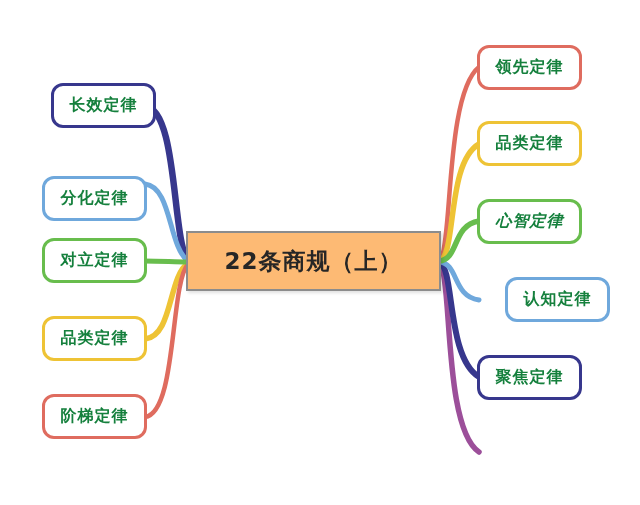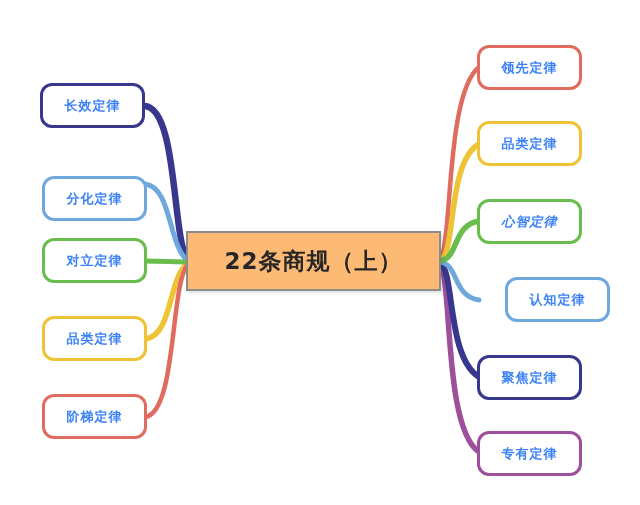--- a/index.html
+++ b/index.html
@@ -12,21 +12,21 @@
   }
   svg.branches{position:absolute;left:0;top:0;}
   .node{
     position:absolute;
     width:105px;height:45px;
     background:#ffffff;
     border:3.5px solid #999;
     border-radius:12px;
     box-sizing:border-box;
     display:flex;align-items:center;justify-content:center;
-    font-size:13px;font-weight:700;color:#3b82f6;
+    font-size:16px;font-weight:700;color:#15803d;
     letter-spacing:1px;
     z-index:2;
   }
   .central{
     position:absolute;
     left:186px;top:231px;width:255px;height:60px;
     background:#fdba74;
     border:2px solid #8c8c8c;
     box-sizing:border-box;
     display:flex;align-items:center;justify-content:center;
@@ -52,26 +52,25 @@
     <path d="M 439 263 C 453 269 442 427 479 452" fill="none" stroke-width="5.5" stroke-linecap="round" stroke="#9c4f9a"></path>
     <path d="M 439 262 C 455 267 446 357 479 377" fill="none" stroke-width="6" stroke-linecap="round" stroke="#37378d"></path>
     <path d="M 439 262 C 459 263 452 296 479 300" fill="none" stroke-width="5" stroke-linecap="round" stroke="#6fa8dc"></path>
     <path d="M 439 261 C 453 256 444 95 479 67" fill="none" stroke-width="4.5" stroke-linecap="round" stroke="#df6c5f"></path>
     <path d="M 439 261 C 457 257 446 163 479 144" fill="none" stroke-width="5.5" stroke-linecap="round" stroke="#eec335"></path>
     <path d="M 439 261 C 459 260 452 225 479 221" fill="none" stroke-width="5.5" stroke-linecap="round" stroke="#68bd4d"></path>
   </svg>
 
   <div class="central">22条商规（上）</div>
 
-  <div class="node" style="left: 40px; top: 83px; border-color: rgb(55, 55, 141);">长效定律</div>
+  <div class="node" style="left: 51px; top: 83px; border-color: rgb(55, 55, 141);">长效定律</div>
   <div class="node" style="left: 42px; top: 176px; border-color: rgb(111, 168, 220);">分化定律</div>
   <div class="node" style="left: 42px; top: 238px; border-color: rgb(104, 189, 77);">对立定律</div>
   <div class="node" style="left: 42px; top: 316px; border-color: rgb(238, 195, 53);">品类定律</div>
   <div class="node" style="left: 42px; top: 394px; border-color: rgb(223, 108, 95);">阶梯定律</div>
 
   <div class="node" style="left: 477px; top: 45px; border-color: rgb(223, 108, 95);">领先定律</div>
   <div class="node" style="left: 477px; top: 121px; border-color: rgb(238, 195, 53);">品类定律</div>
   <div class="node" style="left: 477px; top: 199px; border-color: rgb(104, 189, 77); font-style: italic;">心智定律</div>
   <div class="node" style="left: 477px; top: 277px; border-color: rgb(111, 168, 220); margin-left: 28px;">认知定律</div>
   <div class="node" style="left: 477px; top: 355px; border-color: rgb(55, 55, 141);">聚焦定律</div>
-  <div class="node" style="left: 477px; top: 431px; border-color: rgb(156, 79, 154);">专有定律</div>
 
 </div>
 
 </body></html>

